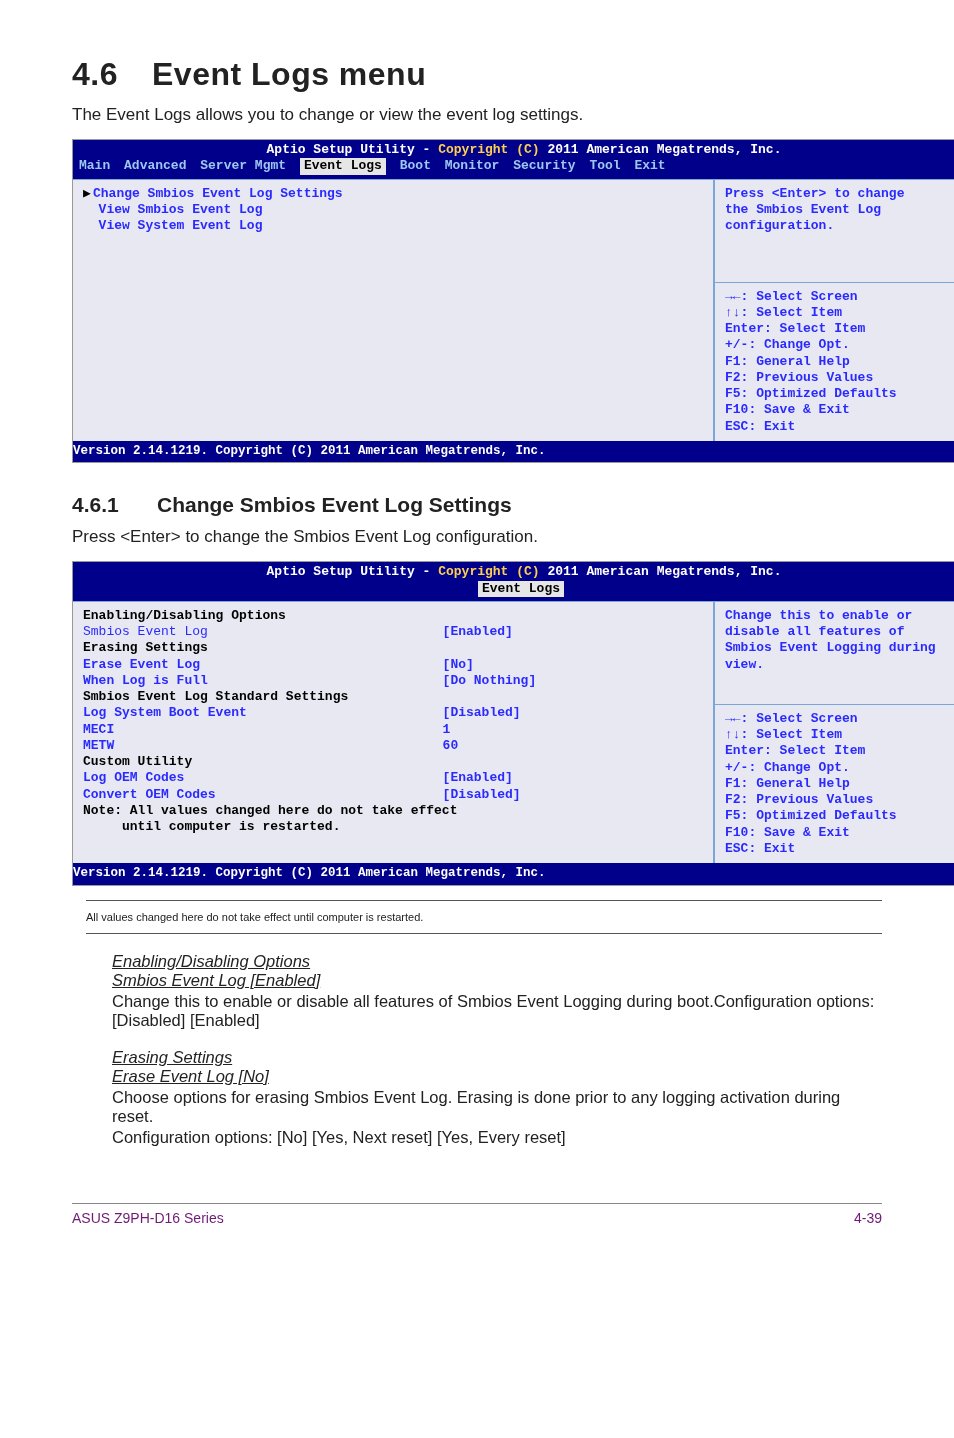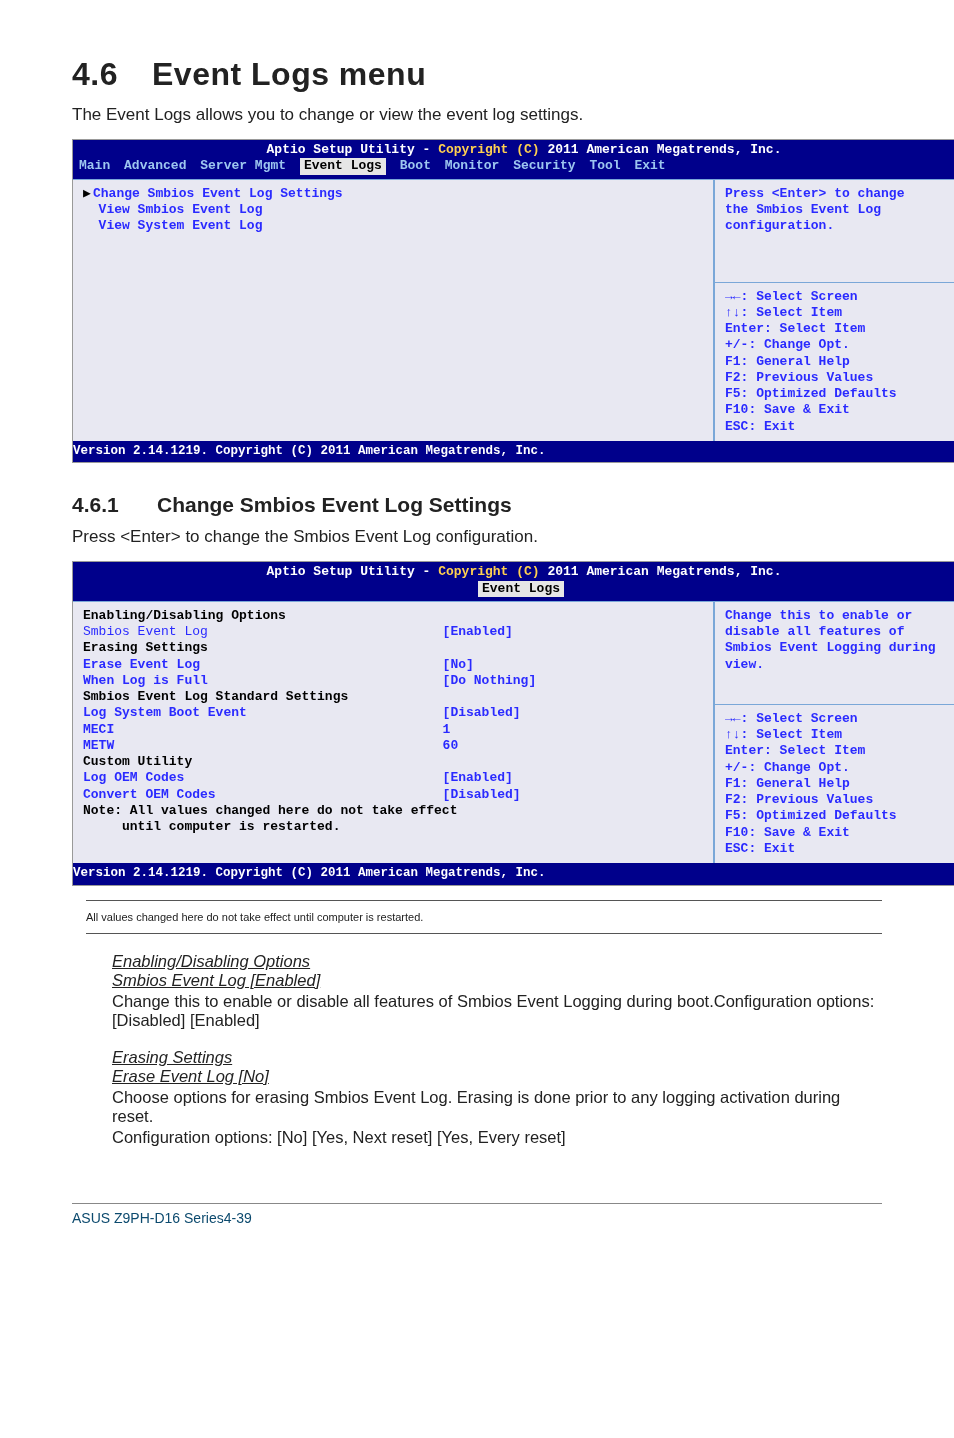--- a/index.html
+++ b/index.html
@@ -53,21 +53,21 @@
   }
   h2.subsection { font-size: 21px; font-weight: 700; margin: 30px 0 10px 0; }
   h2.subsection .num { display:inline-block; width:85px; }
   .note-block { display:flex; align-items:flex-start; gap: 14px; margin: 14px 0 4px 0; }
   .note-block .note-lines { border-top: 1px solid #555; border-bottom: 1px solid #555; padding: 10px 0; flex: 1; font-size: 11px; }
   .optgroup { margin-top: 18px; font-size: 16.5px; padding-left: 40px; }
   .optgroup .u { text-decoration: underline; font-style: italic; display: block; }
   .optgroup p { margin-top: 2px; margin-bottom: 2px; }
   .page-footer {
     margin-top: 56px; border-top: 1px solid #888; padding-top: 6px;
-    display:flex; font-size: 14px; color:#0c4a6e;
+    display:flex; justify-content: space-between; font-size: 14px; color:#701a75;
   }
 </style>
 </head>
 <body>
 
 <div class="page">
 
   <h1 class="section-title">
     <span class="num">4.6</span><span>Event Logs menu</span>
   </h1>

